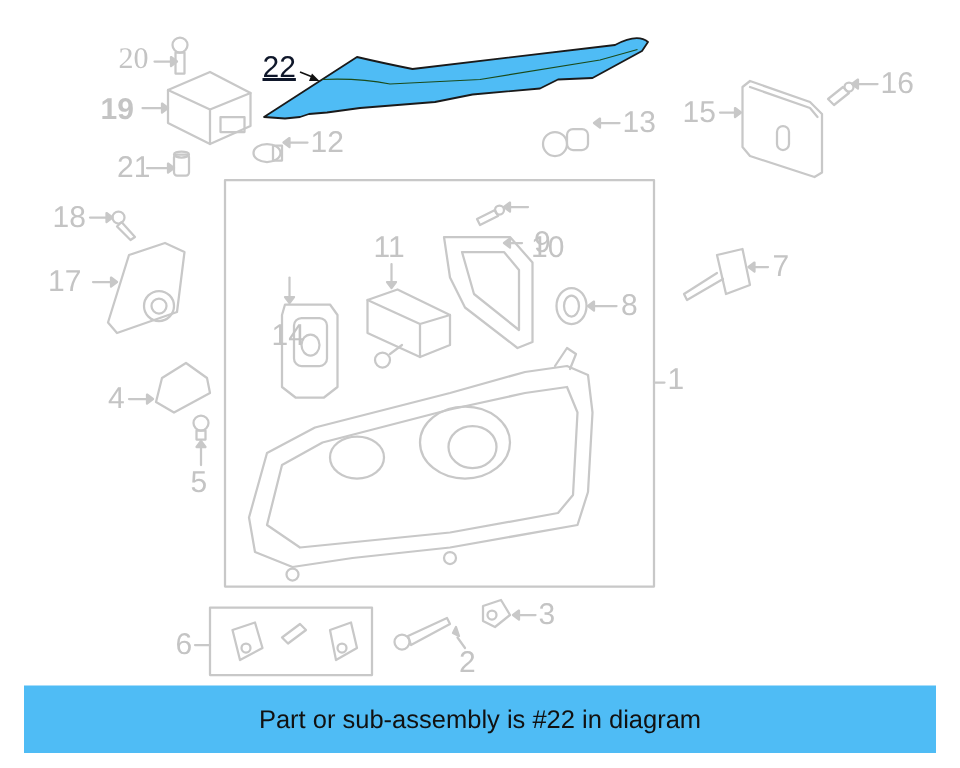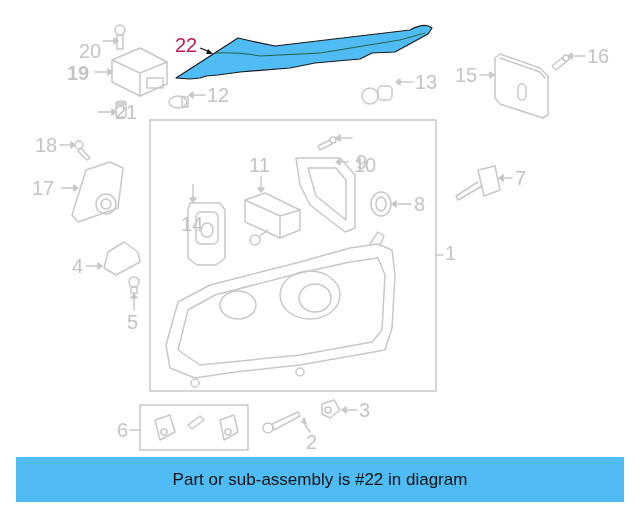--- a/index.html
+++ b/index.html
@@ -1,19 +1,19 @@
 <!DOCTYPE html>
 <html><head>
 <meta charset="utf-8">
 <style>
   html, body { margin:0; padding:0; background:#ffffff; }
   body { width:640px; height:512px; position:relative; overflow:hidden; font-family:"Liberation Sans", sans-serif; }
   #diagram { position:absolute; left:0; top:0; width:640px; height:512px; }
   .lbl { position:absolute; font-family:"Liberation Sans", sans-serif; font-size:20px; color:#c4c4c4; line-height:1; white-space:nowrap; }
-  .lbl-dark { color:#be185d; }
+  .lbl-dark { color:#0f172a;text-decoration:underline; }
   #banner { position:absolute; left:16px; top:457px; width:608px; height:45px; background:#4fbcf5; display:flex; flex-direction:column; align-items:center; justify-content:center; }
   #banner span { font-family:"Liberation Sans", sans-serif; font-size:17px; color:#111; line-height:19px; }
 </style>
 </head>
 <body>
 
 <div id="diagram">
   <svg width="640" height="512" viewBox="0 0 640 512" xmlns="http://www.w3.org/2000/svg">
     <g fill="none" stroke="#c8c8c8" stroke-width="1.5" stroke-linejoin="round" stroke-linecap="round">
 
@@ -201,20 +201,20 @@
   <span class="lbl" style="left:354px;top:128px;margin-top:27px;">10</span>
   <span class="lbl" style="left:249px;top:155px;">11</span>
   <span class="lbl" style="left:207px;top:85px;">12</span>
   <span class="lbl" style="left:415px;top:72px;">13</span>
   <span class="lbl" style="left:181px;top:166px;margin-top:48px;">14</span>
   <span class="lbl" style="left:455px;top:65px;">15</span>
   <span class="lbl" style="left:587px;top:46px;">16</span>
   <span class="lbl" style="left:32px;top:178px;">17</span>
   <span class="lbl" style="left:35px;top:135px;">18</span>
   <span class="lbl" style="left:67px;top:63px;font-weight:bold;">19</span>
-  <span class="lbl" style="left:79px;top:41px;">20</span>
-  <span class="lbl" style="left:78px;top:102px;margin-left:37px;">21</span>
+  <span class="lbl" style="left:79px;top:29px;font-family:Liberation Serif, serif;">20</span>
+  <span class="lbl" style="left:78px;top:102px;">21</span>
   <span class="lbl lbl-dark" style="left:175px;top:35px;">22</span>
 </div>
 
 <div id="banner">
   <span>Part or sub-assembly is #22 in diagram</span>
 </div>
 
 </body></html>

